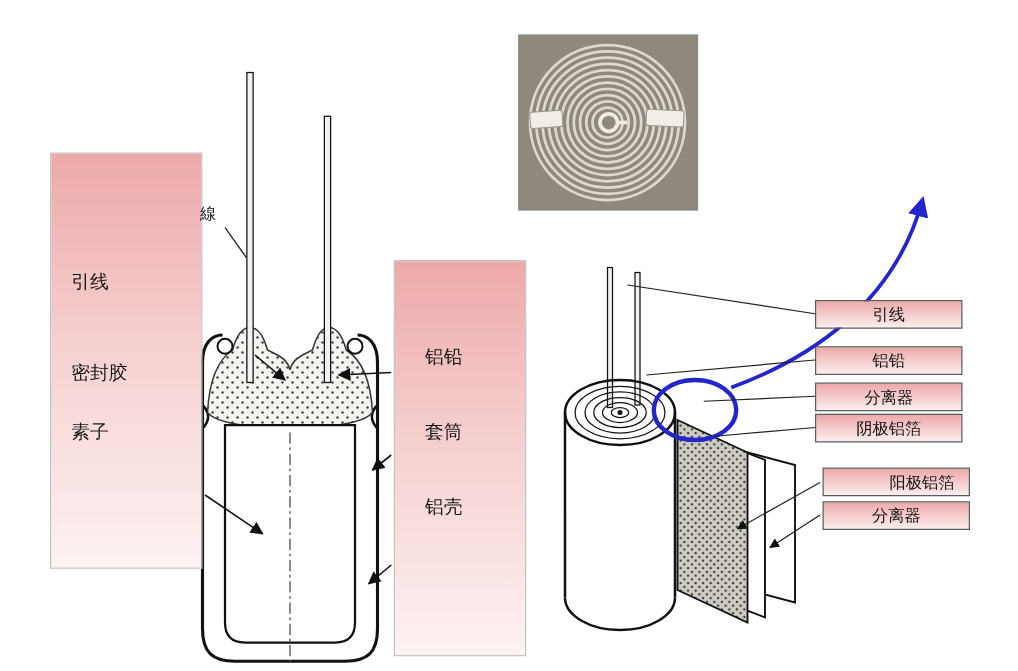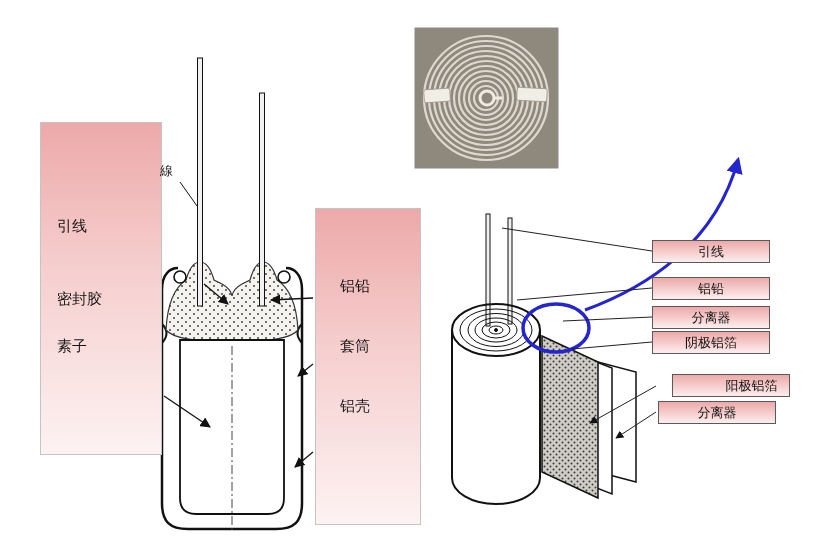--- a/index.html
+++ b/index.html
@@ -162,16 +162,16 @@
   <div class="panel" style="left:315px;top:208px;width:106px;height:317px;">
     <span class="panel-label" style="left:24px;top:68px;">铝铅</span>
     <span class="panel-label" style="left:24px;top:128px;">套筒</span>
     <span class="panel-label" style="left:24px;top:188px;text-align:center;">铝壳</span>
   </div>
 
   <div class="small-label" style="left:652px;top:240px;">引线</div>
   <div class="small-label" style="left:652px;top:277px;">铝铅</div>
   <div class="small-label" style="left:652px;top:306px;">分离器</div>
   <div class="small-label" style="left:652px;top:331px;">阴极铝箔</div>
-  <div class="small-label" style="left:672px;top:374px;padding-left:41px;">阳极铝箔</div>
+  <div class="small-label" style="left:658px;top:374px;padding-left:41px;">阳极铝箔</div>
   <div class="small-label" style="left:658px;top:401px;">分离器</div>
 
 </div>
 
 </body></html>

